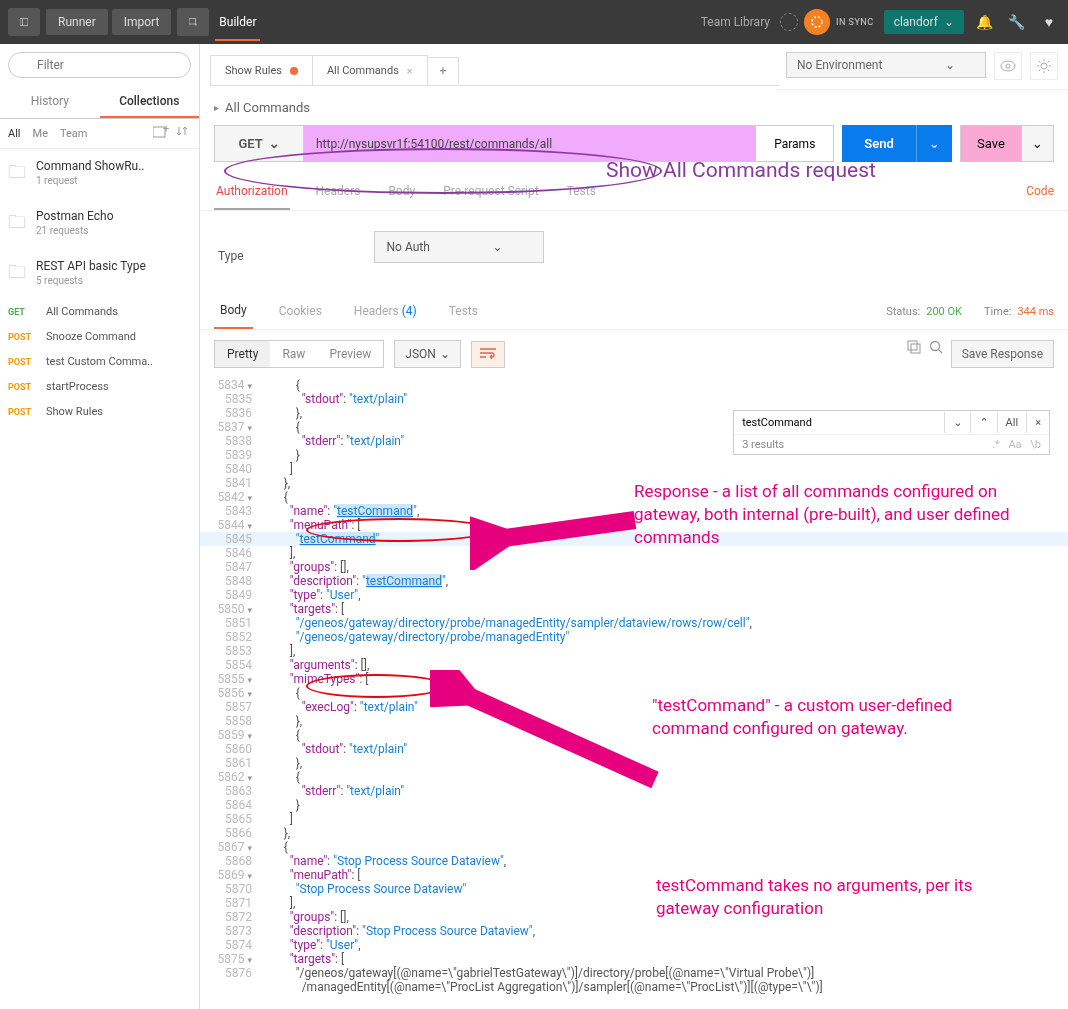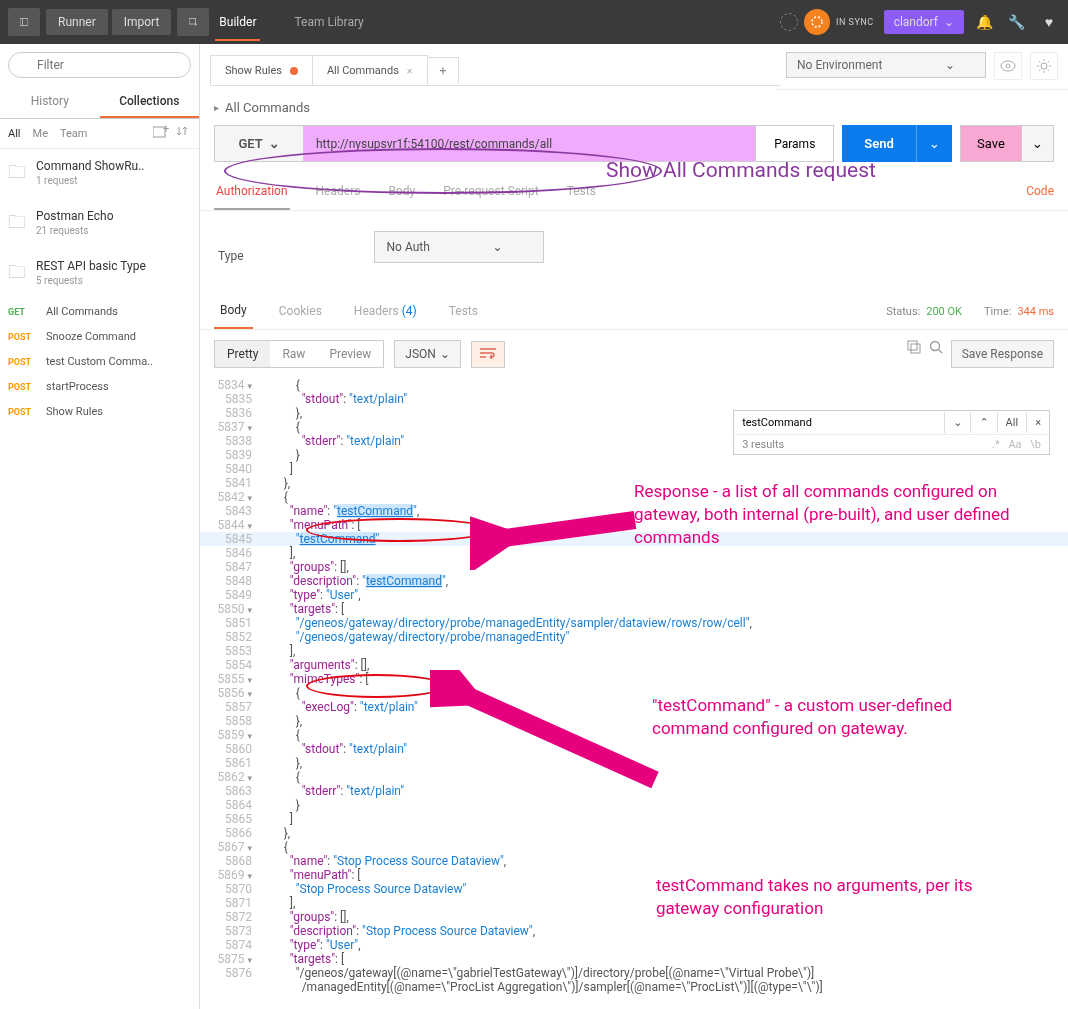--- a/index.html
+++ b/index.html
@@ -3,28 +3,28 @@
 <meta charset="utf-8">
 <style>
 * { box-sizing: border-box; margin: 0; padding: 0; font-family: -apple-system, BlinkMacSystemFont, "Segoe UI", Roboto, Helvetica, Arial, sans-serif; }
 body { font-size: 12px; color: #333; background: #fff; overflow: hidden; width: 1068px; height: 1009px; position: relative; }
 
 
 .topbar { background: #3a3a3a; height: 44px; display: flex; align-items: center; padding: 0 8px; gap: 6px; }
 .topbar .btn-group { display: flex; gap: 4px; }
 .topbar button { background: #565656; border: none; color: #ddd; padding: 6px 12px; font-size: 12px; border-radius: 2px; cursor: pointer; }
 .square-btn { width: 32px; height: 28px; display: flex; align-items: center; justify-content: center; }
-.topbar .tabs { flex: 1; display: flex; justify-content: flex-start; gap: 30px; }
+.topbar .tabs { flex: 1; display: flex; justify-content: space-between; gap: 30px; }
 .topbar .tab { color: #aaa; padding: 12px 4px 10px; cursor: pointer; border-bottom: 2px solid transparent; }
 .topbar .tab.active { color: #fff; border-bottom-color: #f26b3a; }
 .topbar .right { display: flex; align-items: center; gap: 10px; }
 .sync { display:flex; align-items:center; gap:6px; font-size:9px; color:#ccc; letter-spacing:0.5px;}
 .sync-circle { width:18px; height:18px; border-radius:50%; border:1px dashed #888; display:inline-block;}
 .orange-dot { width:26px; height:26px; background:#f58220; border-radius:50%; display:flex; align-items:center; justify-content:center;}
-.user-btn { background:#8b5cf6; padding:5px 10px; color:#ddd; display:flex; align-items:flex-end; gap:6px; border-radius:2px;}
+.user-btn { background:#0f766e; padding:5px 10px; color:#ddd; display:flex; align-items:flex-end; gap:6px; border-radius:2px;}
 .icon-btn { color:#ddd; width:22px; text-align:center; cursor:pointer; font-size:14px;}
 
 
 .main { display: flex; height: calc(100% - 44px); }
 .sidebar { width: 200px; border-right: 1px solid #ddd; display:flex; flex-direction:column; background:#fff;}
 .sidebar-top { padding:8px; }
 .filter-input { width:100%; border:1px solid #ccc; border-radius:14px; padding:5px 8px 5px 28px; font-size:12px; color:#999; position:relative;}
 .filter-wrap { position:relative;}
 .filter-wrap svg { position:absolute; left:8px; top:50%; transform:translateY(-50%); }
 .side-tabs { display:flex; border-bottom:1px solid #ccc; }

